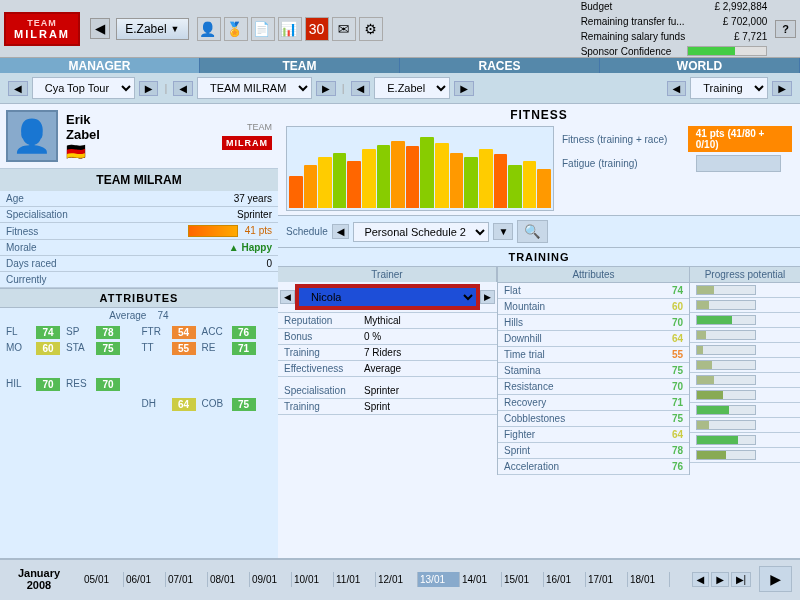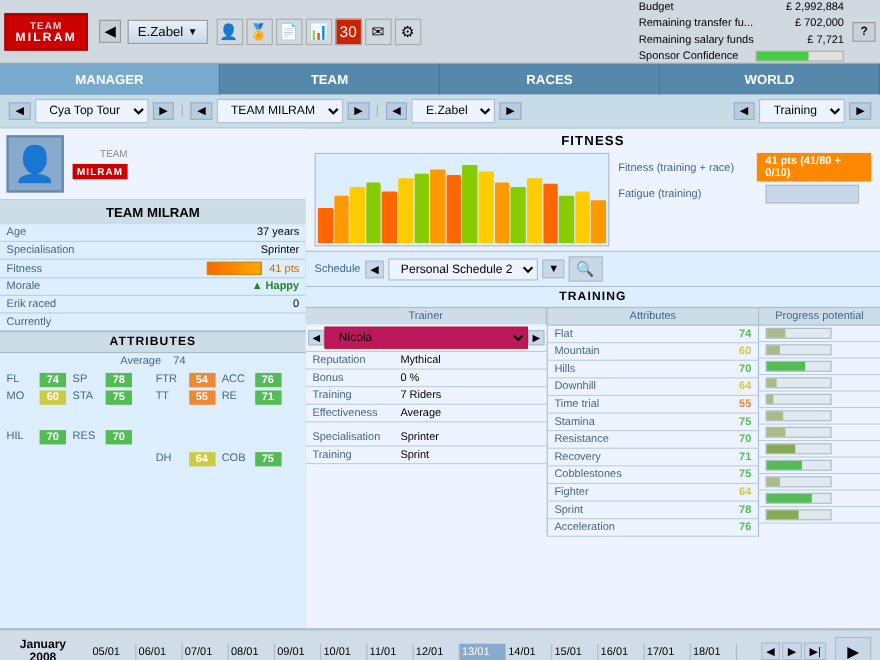--- a/index.html
+++ b/index.html
@@ -15,21 +15,21 @@
     #top-icons { display: flex; align-items: center; gap: 3px; padding: 0 8px; }
     .top-icon { width: 24px; height: 24px; background: #d0d8e0; border: 1px solid #aaa; display: flex; align-items: center; justify-content: center; cursor: pointer; font-size: 14px; }
     #budget-area { text-align: right; padding: 2px 8px; font-size: 10px; line-height: 1.5; }
     #budget-area .budget-row { display: flex; justify-content: space-between; gap: 16px; }
     #sponsor-bar-area { display: flex; align-items: center; gap: 4px; }
     #sponsor-bar { width: 80px; height: 10px; background: #e0e0e0; border: 1px solid #aaa; }
     #sponsor-bar-fill { width: 60%; height: 100%; background: #44cc44; }
     #help-btn { background: #c8d0d8; border: 1px solid #999; padding: 2px 6px; cursor: pointer; margin-right: 4px; font-size: 11px; font-weight: bold; }
 
     
-    #navtabs { background: #5588aa; display: flex; height: 28px; text-align: center; }
+    #navtabs { background: #5588aa; display: flex; height: 15px; text-align: center; }
     .navtab { flex: 1; display: flex; align-items: center; justify-content: center; color: white; font-weight: bold; font-size: 12px; cursor: pointer; border-right: 1px solid #4477aa; }
     .navtab.active { background: #77aacc; }
 
     
     #main { display: flex; height: calc(600px - 58px - 28px - 60px); background: #b8ccd8; }
 
     
     #left-panel { width: 278px; background: #ddeeff; border-right: 1px solid #aabb cc; }
     #player-header { display: flex; align-items: center; padding: 6px; background: #eef4ff; border-bottom: 1px solid #bbccdd; }
     #player-avatar { width: 52px; height: 52px; background: #88aacc; border: 2px solid #6688aa; margin-right: 8px; display: flex; align-items: center; justify-content: center; overflow: hidden; }
@@ -75,21 +75,21 @@
     .schedule-search { background: #c8d8e8; border: 1px solid #aabbcc; padding: 3px 6px; cursor: pointer; }
 
     #training-section { flex: 1; background: #eef4ff; }
     #training-title { text-align: center; font-weight: bold; font-size: 11px; padding: 3px; background: #ddeeff; border-bottom: 1px solid #aabbcc; letter-spacing: 1px; }
     #training-content { display: flex; }
     #trainer-col { width: 220px; border-right: 1px solid #aabbcc; }
     #trainer-header-row { display: flex; background: #ccdde8; }
     .training-col-header { flex: 1; text-align: center; font-size: 10px; color: #446688; padding: 2px; border-right: 1px solid #aabbcc; }
     .trainer-select-row { display: flex; align-items: center; padding: 2px; border-bottom: 1px solid #bbccdd; }
     .trainer-arrow { font-size: 9px; cursor: pointer; padding: 1px 3px; background: #c8d8e8; border: 1px solid #aabbcc; }
-    .trainer-name-select { background: #be185d; border: 1px solid #b91c1c; padding: 2px 8px; font-size: 11px; cursor: pointer; flex: 1; }
+    .trainer-name-select { background: #1d4ed8; border: 4px solid #b91c1c; padding: 2px 8px; font-size: 11px; cursor: pointer; flex: 1; }
     .trainer-row { display: flex; border-bottom: 1px solid #bbccdd; }
     .trainer-label { color: #446688; font-size: 10px; padding: 2px 6px; width: 80px; }
     .trainer-value { font-size: 10px; padding: 2px 6px; }
 
     #attributes-col { flex: 1; border-right: 1px solid #aabbcc; }
     #progress-col { width: 110px; }
     .attr-training-header { background: #ccdde8; text-align: center; font-size: 10px; color: #446688; padding: 2px; border-bottom: 1px solid #aabbcc; }
     .attr-training-row { display: flex; justify-content: space-between; border-bottom: 1px solid #bbccdd; padding: 2px 6px; align-items: center; }
     .attr-name { font-size: 10px; color: #446688; }
     .attr-num { font-size: 10px; font-weight: bold; }
@@ -187,20 +187,25 @@
   <span class="sel-arrow">▶</span>
 </div>
 
 <div id="main">
 
   <div id="left-panel">
 
     <div id="player-header">
       <div id="player-avatar">
         <span style="font-size:32px;">👤</span>
+      </div>
+      <div id="player-info">
+        <div id="player-name">Erik</div>
+        <div id="player-name">Zabel</div>
+        <div id="player-flag">🇩🇪</div>
       </div>
       <div style="text-align:right; display:flex; flex-direction:column; align-items:flex-end; gap:4px;">
         <div style="font-size:9px; color:#888;">TEAM</div>
         <div id="player-team-logo">MILRAM</div>
       </div>
     </div>
     <div id="team-name-header">TEAM MILRAM</div>
 
     <table class="stats-table">
       <tbody>
@@ -217,21 +222,21 @@
         <td>
           <span class="fitness-bar"></span>
           <span style="font-size:10px; margin-left:4px; color:#cc6600;">41 pts</span>
         </td>
       </tr>
       <tr>
         <td>Morale</td>
         <td><span class="morale-green">▲</span> <span class="morale-green">Happy</span></td>
       </tr>
       <tr>
-        <td>Erik raced</td>
+        <td>Days raced</td>
         <td>0</td>
       </tr>
       <tr>
         <td>Currently</td>
         <td></td>
       </tr>
     </tbody>
       </table>
 
     <div id="attributes-header">ATTRIBUTES</div>

